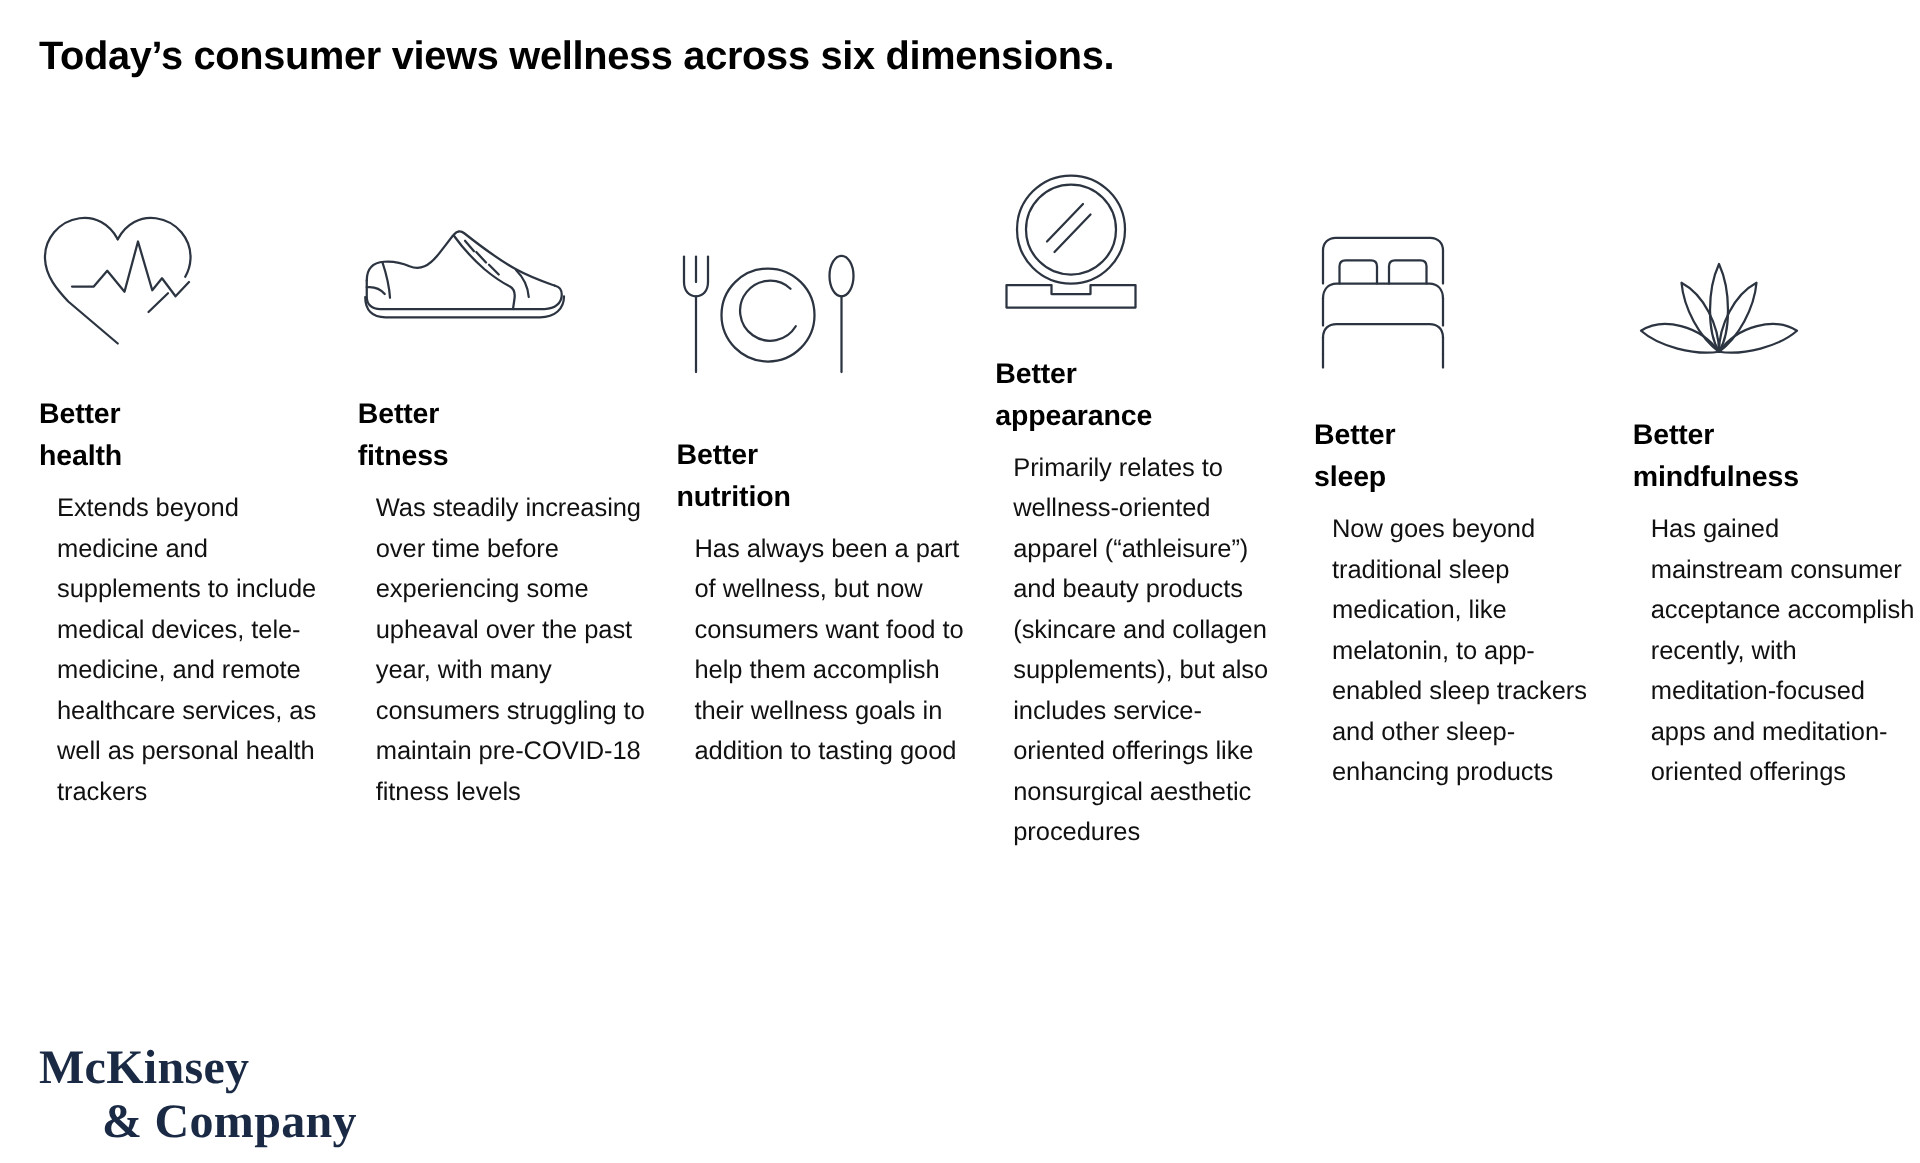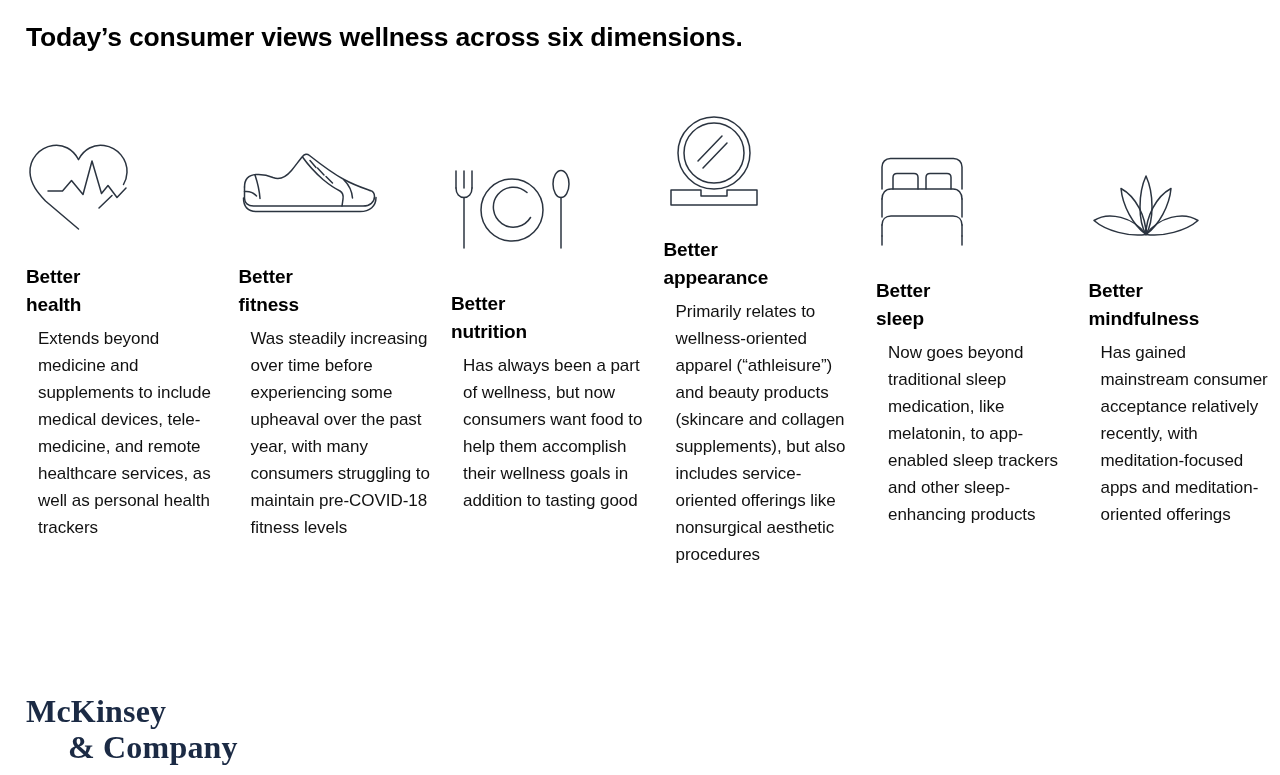--- a/index.html
+++ b/index.html
@@ -254,21 +254,21 @@
 
         <path d="M57 79.5 C70 70 80.5 50.5 82 33.5 C67 41.5 57 62 57 79.5 Z"></path>
 
         <path d="M57 79.5 C40.5 82 17 76 5 65.5 C19.5 56 44.5 62 57 79.5 Z"></path>
 
         <path d="M57 79.5 C73.5 82 97 76 109 65.5 C94.5 56 69.5 62 57 79.5 Z"></path>
       </svg>
     </div>
     <div class="card-title">Better
 mindfulness</div>
-    <div class="card-body">Has gained mainstream consumer acceptance relatively recently, with meditation-focused apps and meditation-oriented offerings</div>
+    <div class="card-body">Has gained mainstream consumer acceptance accomplish recently, with meditation-focused apps and meditation-oriented offerings</div>
   </div>
 
 </div>
 
 <div class="logo">
   <div class="logo-line1">McKinsey</div>
   <div class="logo-line2">&amp; Company</div>
 </div>
 
 </body></html>

